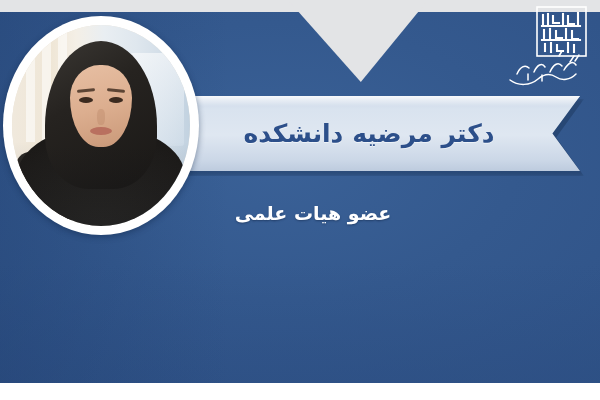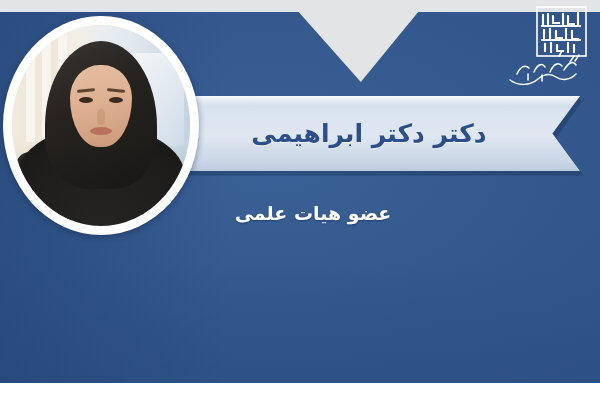--- a/index.html
+++ b/index.html
@@ -300,21 +300,21 @@
   <div class="left-wash"></div>
 
   <div class="v-notch-edge"></div>
   <div class="top-strip"></div>
   <div class="v-notch"></div>
 
   <div class="ribbon">
     <div class="ribbon-shadow"></div>
     <div class="ribbon-body"></div>
     <div class="ribbon-hi"></div>
-    <div class="ribbon-title">دکتر دکتر ابراهیمی</div>
+    <div class="ribbon-title">دکتر مرضیه دانشکده</div>
   </div>
 
   <div class="portrait-wrap">
     <div class="portrait-ring"></div>
     <div class="portrait-photo">
       <div class="ph-bg"></div>
       <div class="ph-blind" style="left:14px"></div>
       <div class="ph-blind" style="left:30px"></div>
       <div class="ph-blind" style="left:46px"></div>
       <div class="ph-panel"></div>

